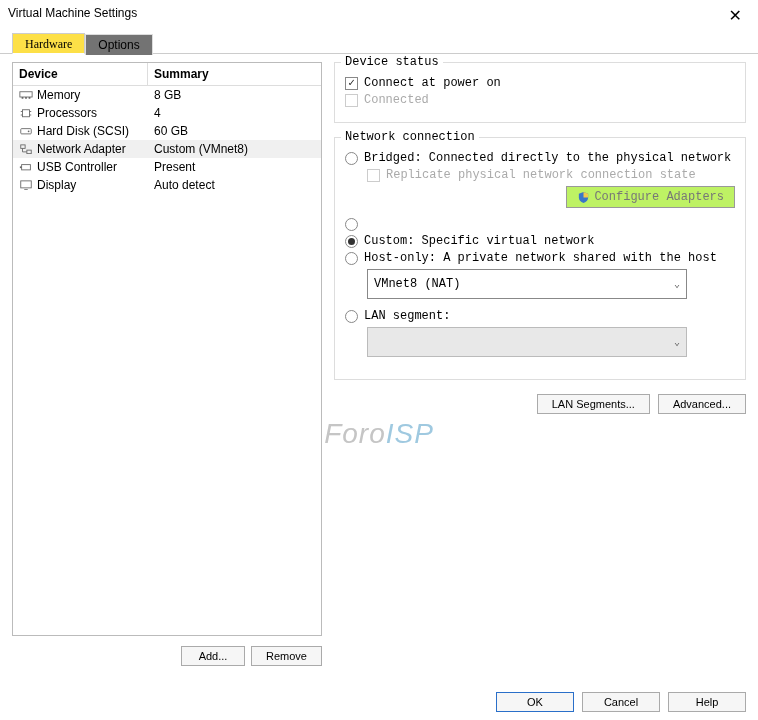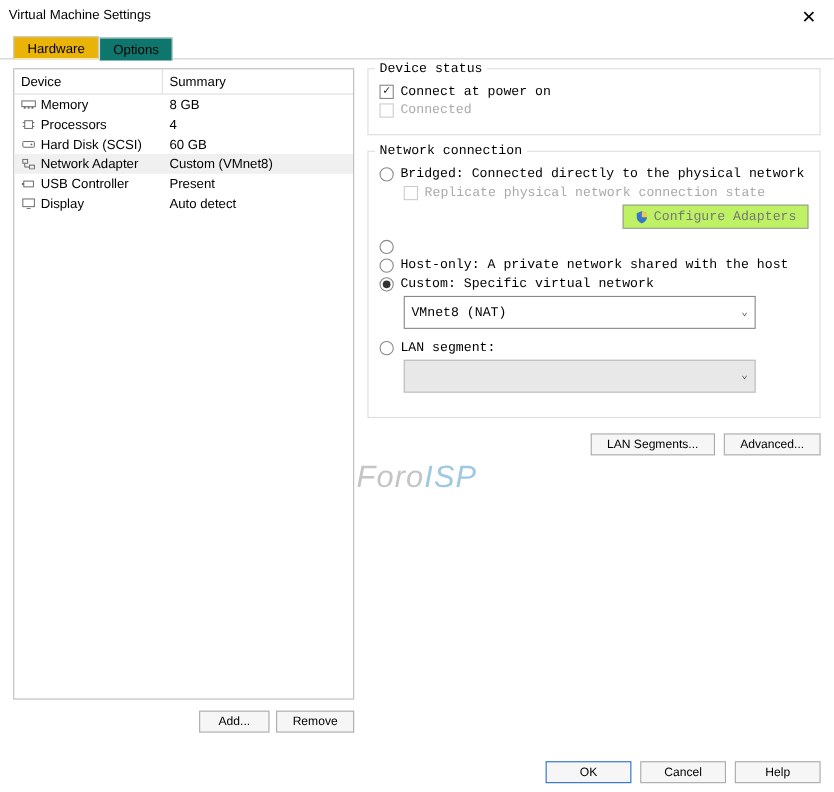--- a/index.html
+++ b/index.html
@@ -1,27 +1,27 @@
 <!DOCTYPE html>
 <html><head>
 <meta charset="utf-8">
 <style>
 * { box-sizing: border-box; margin: 0; padding: 0; }
 body { font-family: "Segoe UI", Tahoma, sans-serif; font-size: 12px; background: #fff; color: #000; width: 758px; height: 720px; overflow: hidden; position: relative; }
 .titlebar { display: flex; justify-content: space-between; padding: 6px 10px 6px 8px; height: 30px; }
 .close-x { font-size: 16px; font-family: Arial; cursor: pointer; padding: 0 6px; }
 .tab-row { display: flex; padding-left: 12px; border-bottom: 1px solid #ccc; height: 22px; margin-top: 2px;}
 .tab { padding: 3px 12px 4px; border: 1px solid #ccc; border-bottom: none; background: #fff; position: relative; margin-right:0; cursor: pointer; }
-.tab.active { background: #eab308; top: 1px; border-bottom: 1px solid #fff; z-index: 2;}
-.tab.inactive { background: #0f766e; top:2px; border-color:#ddd;}
+.tab.active { background: #fde047; top: 1px; border-bottom: 1px solid #fff; z-index: 2; font-family: Liberation Serif, serif;}
+.tab.inactive { background: #737373; top:2px; border-color:#ddd;}
 .content { display: flex; padding: 8px 12px 8px 12px; gap: 12px; height: 620px;}
 .left { width: 310px; display: flex; flex-direction: column; }
 .device-table { border: 1px solid #bbb; flex: 1; overflow: hidden; }
 .dt-header { display: flex; border-bottom: 1px solid #ddd; }
-.dt-header .col { padding: 4px 6px; font-weight: normal; }
+.dt-header .col { padding: 4px 6px; font-weight: bold; }
 .col-device { width: 135px; border-right: 1px solid #ddd; }
 .col-summary { flex: 1; }
 .dt-row { display: flex; align-items: center; cursor: default; height: 18px;}
 .dt-row.selected { background: #f0f0f0; }
 .dt-row .cell { padding: 1px 6px; display:flex; align-items:center; gap:4px;}
 .dt-row .cell-device { width: 135px; }
 .dt-row .cell-summary { flex: 1; }
 .dev-icon { width: 14px; height: 12px; display: inline-block; flex-shrink:0;}
 .left-buttons { display: flex; gap: 6px; justify-content: flex-end; margin-top: 10px; }
 .btn { border: 1px solid #aaa; background: #f6f6f6; padding: 3px 14px; font-size: 11px; cursor: pointer; min-width: 64px; text-align:center;}
@@ -171,26 +171,26 @@
               <path d="M7 1 L12 3 L12 7 Q12 11 7 13 Q2 11 2 7 L2 3 Z" fill="#3a76c8"></path>
               <path d="M7 1 L12 3 L12 7 L7 7 Z" fill="#f2c94c"></path>
             </svg>
           <span>Configure Adapters</span>
         </div>
       </div>
       <div class="rad-row">
         <span class="rad"></span>
       </div>
       <div class="rad-row">
-        <span class="rad"></span>
-        <span>Host-only: A private network shared with the host</span>
-      </div>
-      <div class="rad-row">
         <span class="rad checked"></span>
         <span>Custom: Specific virtual network</span>
+      </div>
+      <div class="rad-row">
+        <span class="rad"></span>
+        <span>Host-only: A private network shared with the host</span>
       </div>
       <div class="dropdown">
         <span>VMnet8 (NAT)</span>
         <span class="dd-arrow">⌄</span>
       </div>
       <div class="rad-row">
         <span class="rad"></span>
         <span>LAN segment:</span>
       </div>
       <div class="dropdown disabled">

